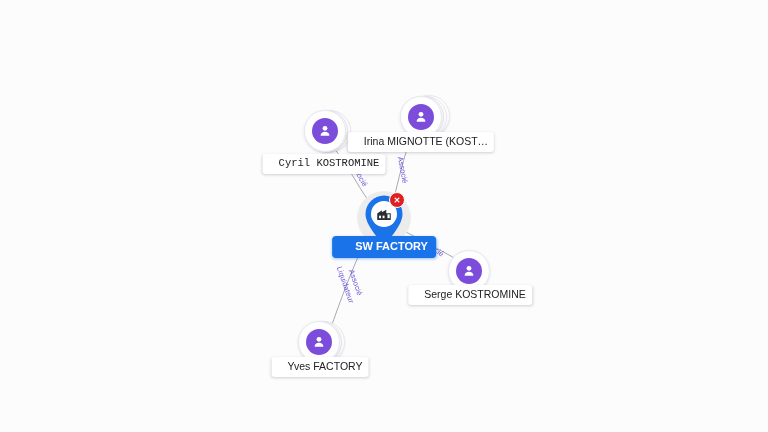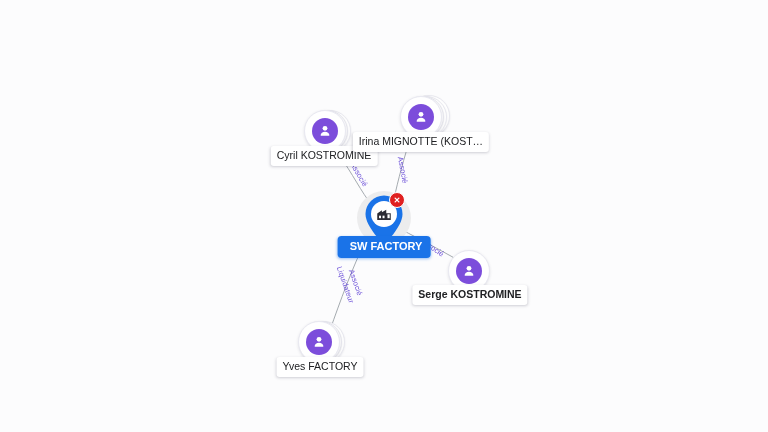--- a/index.html
+++ b/index.html
@@ -118,31 +118,31 @@
   .pin-badge svg { display: block; }
 
   
   .node-label {
     position: absolute;
     transform: translateX(-50%);
     background: #ffffff;
     color: #202124;
     font-size: 10.5px;
     line-height: 1;
-    padding: 4px 6px 5px 6px;
+    padding: 4px 6px 5px 16px;
     border-radius: 3px;
     white-space: nowrap;
     box-shadow: 0 1px 3px rgba(40,40,70,0.22);
   }
   .node-label.company {
     background: #1a73e8;
     color: #ffffff;
     font-weight: bold;
     font-size: 11px;
-    padding: 5px 8px 6px 12px;
+    padding: 5px 8px 6px 23px;
     border-radius: 4px;
     box-shadow: 0 1px 3px rgba(26,115,232,0.45);
   }
 
   
   .edge-label {
     position: absolute;
     color: #6b4fd8;
     font-size: 7.5px;
     line-height: 1;
@@ -179,21 +179,21 @@
           <div class="person-disc">
             <div class="person-avatar" style="background: rgb(124, 77, 219);">
               <svg width="16" height="16" viewBox="0 0 24 24" fill="#ffffff">
                 <circle cx="12" cy="8" r="3.6"></circle>
                 <path d="M12 13c-3.6 0-6.4 2.1-6.4 4.7V19h12.8v-1.3C18.4 15.1 15.6 13 12 13z"></path>
               </svg>
             </div>
           </div>
         </div>
       </div>
-      <div class="node-label" style="left: 324px; top: 146px;">Cyril KOSTROMINE</div>
+      <div class="node-label" style="left: 324px; top: 154px; font-family: Liberation Mono, monospace;">Cyril KOSTROMINE</div>
       <div class="node" style="left: 422px; top: 116px;">
         <div class="person-stack">
           <div class="stack-ring r3"></div>
           <div class="stack-ring r2"></div>
           <div class="stack-ring r1"></div>
           <div class="person-disc">
             <div class="person-avatar" style="background: rgb(124, 77, 219);">
               <svg width="16" height="16" viewBox="0 0 24 24" fill="#ffffff">
                 <circle cx="12" cy="8" r="3.6"></circle>
                 <path d="M12 13c-3.6 0-6.4 2.1-6.4 4.7V19h12.8v-1.3C18.4 15.1 15.6 13 12 13z"></path>
@@ -208,21 +208,21 @@
           <div class="person-disc">
             <div class="person-avatar" style="background: rgb(124, 77, 219);">
               <svg width="16" height="16" viewBox="0 0 24 24" fill="#ffffff">
                 <circle cx="12" cy="8" r="3.6"></circle>
                 <path d="M12 13c-3.6 0-6.4 2.1-6.4 4.7V19h12.8v-1.3C18.4 15.1 15.6 13 12 13z"></path>
               </svg>
             </div>
           </div>
         </div>
       </div>
-      <div class="node-label" style="left: 470px; top: 285px; font-weight: bold;">Serge KOSTROMINE</div>
+      <div class="node-label" style="left: 470px; top: 285px;">Serge KOSTROMINE</div>
       <div class="node" style="left: 320px; top: 341px;">
         <div class="person-stack">
           <div class="stack-ring r2"></div>
           <div class="stack-ring r1"></div>
           <div class="person-disc">
             <div class="person-avatar" style="background: rgb(124, 77, 219);">
               <svg width="16" height="16" viewBox="0 0 24 24" fill="#ffffff">
                 <circle cx="12" cy="8" r="3.6"></circle>
                 <path d="M12 13c-3.6 0-6.4 2.1-6.4 4.7V19h12.8v-1.3C18.4 15.1 15.6 13 12 13z"></path>
               </svg>

